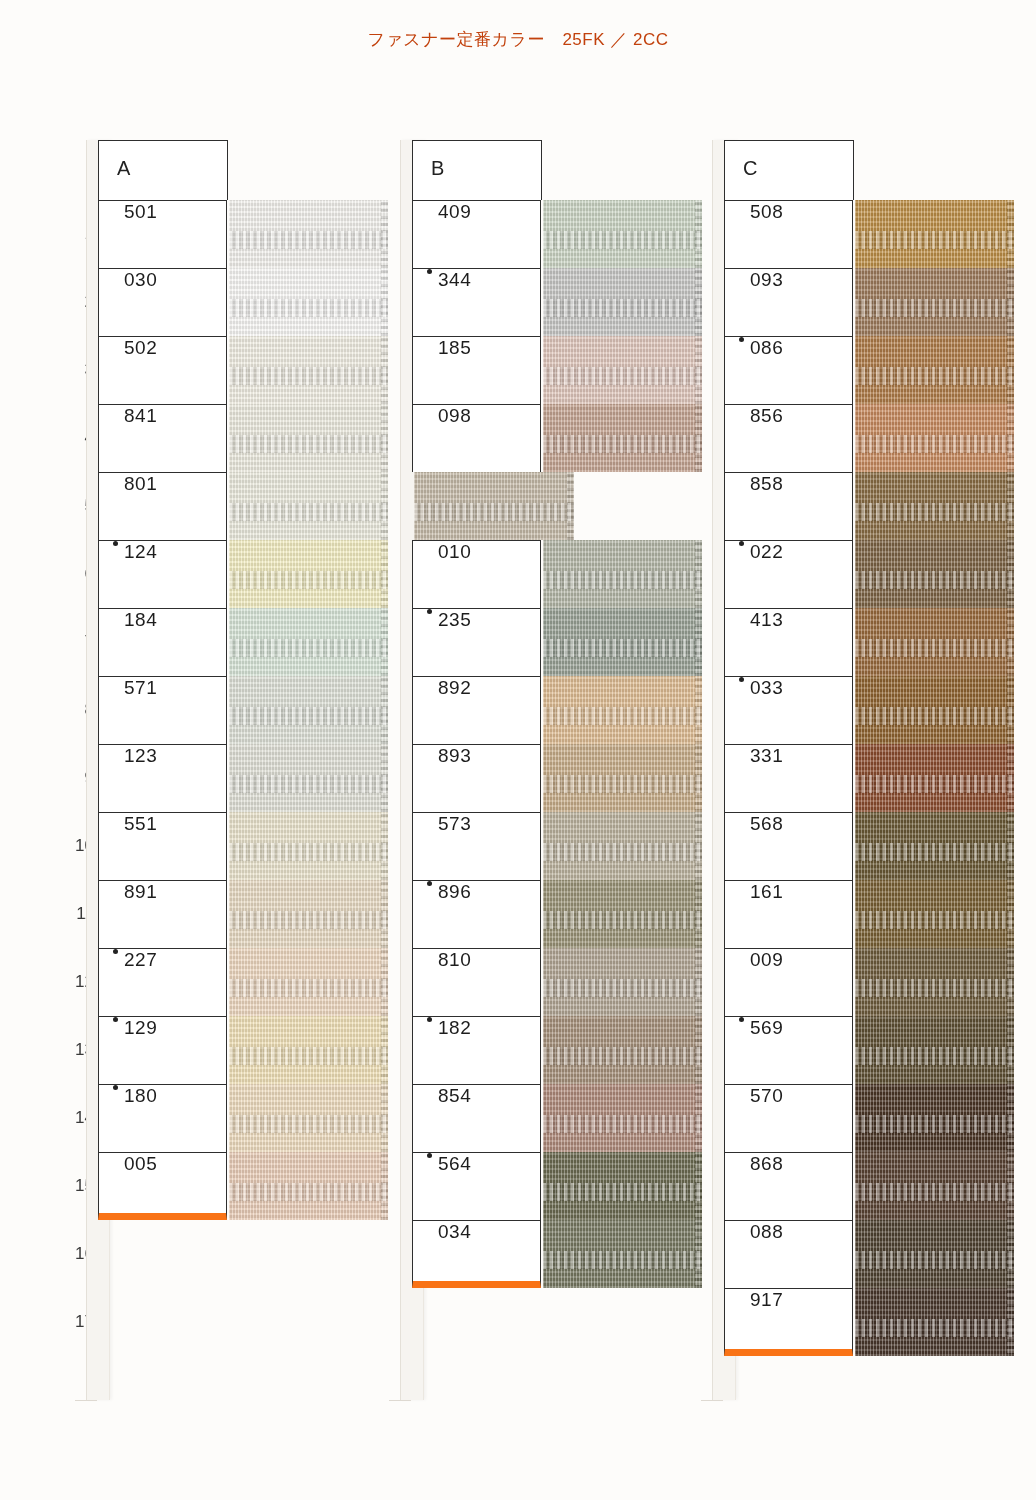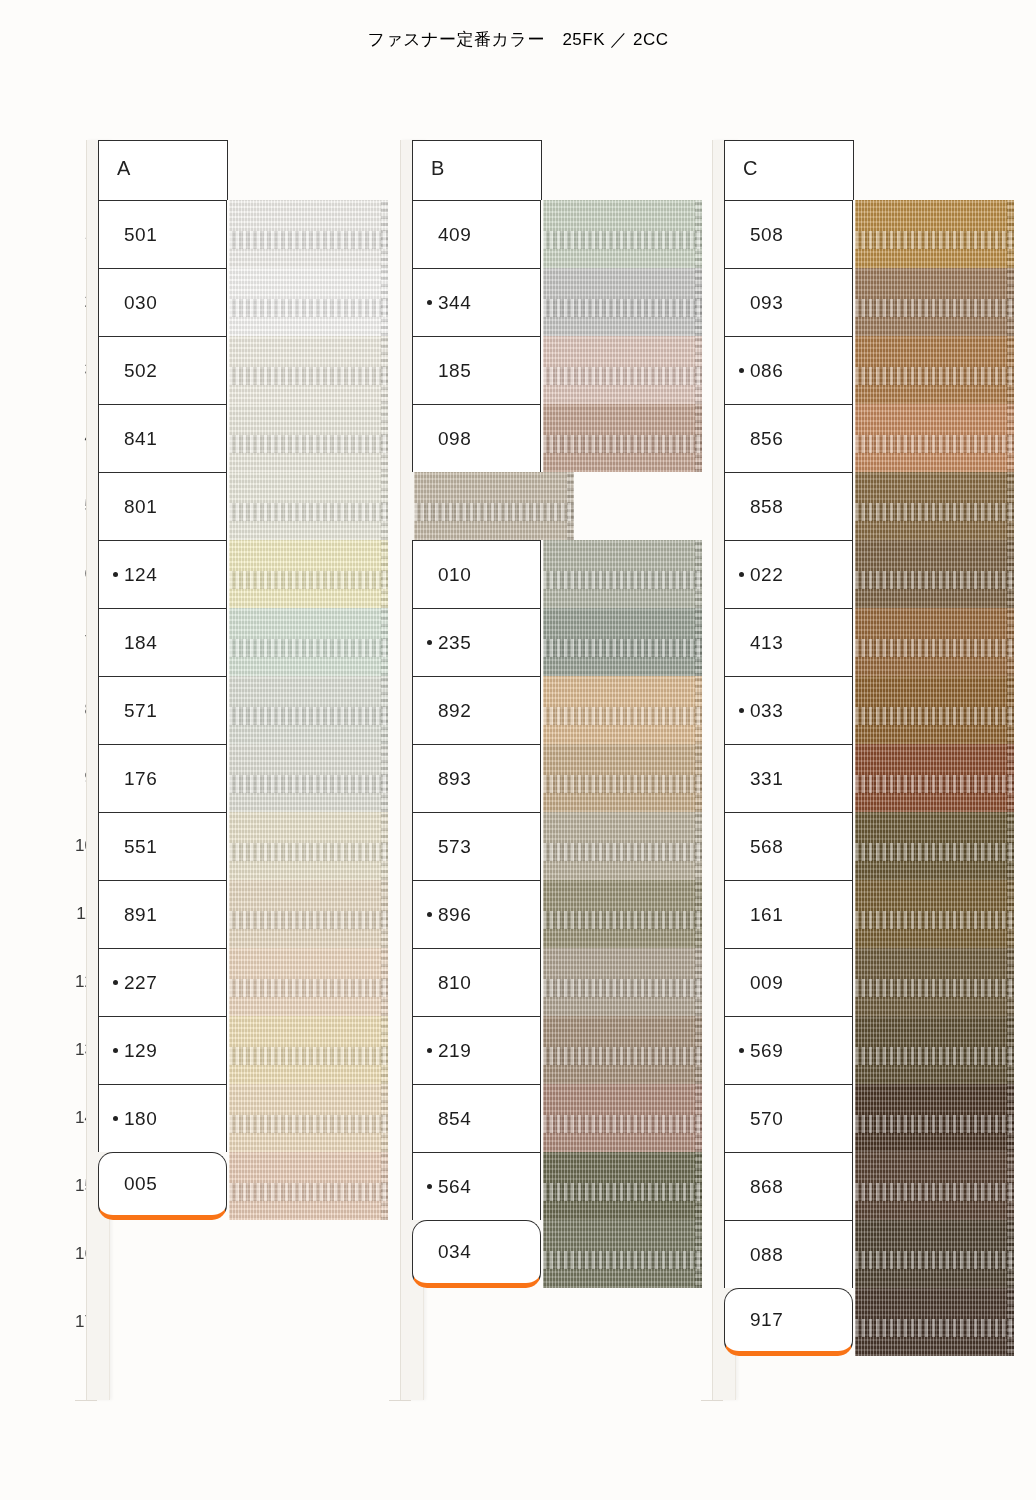--- a/index.html
+++ b/index.html
@@ -15,21 +15,21 @@
     background: #fdfcfa;
     overflow: hidden;
   }
   .page-title {
     position: absolute;
     top: 28px;
     left: 0;
     width: 1036px;
     text-align: center;
     font-size: 17px;
-    color: #000000;
+    color: #c2410c;
     letter-spacing: 0.5px;
   }
   
   .row-numbers {
     position: absolute;
     left: 52px;
     top: 200px;
     width: 42px;
   }
   .row-numbers .rn {
@@ -89,27 +89,26 @@
     display: flex;
     align-items: stretch;
   }
   .code-cell {
     width: 130px;
     box-sizing: border-box;
     border: 1px solid #2e2e2e;
     border-bottom: none;
     background: #ffffff;
     display: flex;
-    align-items: center;
+    align-items: flex-start;
     padding-left: 14px;
     position: relative;
   }
   .swatch-row:last-child .code-cell {
-    border-bottom: 5px solid #f97316;
-    border-radius: 15px;
+    border-bottom: 7px solid #f97316;
   }
   .dot {
     width: 5px;
     height: 5px;
     border-radius: 50%;
     background: #222;
     margin-right: 6px;
     flex: none;
   }
   .dot.hidden { visibility: hidden; }
@@ -275,21 +274,21 @@
         </div>
         <div class="tape-cell">
           <div class="tape" style="background-color: rgb(223, 226, 216);">
             <div class="tape-edge"></div>
           </div>
         </div>
       </div>
       <div class="swatch-row">
         <div class="code-cell">
           <span class="dot hidden"></span>
-          <span class="code-text">176</span>
+          <span class="code-text">123</span>
         </div>
         <div class="tape-cell">
           <div class="tape" style="background-color: rgb(226, 226, 216);">
             <div class="tape-edge"></div>
           </div>
         </div>
       </div>
       <div class="swatch-row">
         <div class="code-cell">
           <span class="dot hidden"></span>
@@ -491,21 +490,21 @@
         </div>
         <div class="tape-cell">
           <div class="tape" style="background-color: rgb(179, 167, 149);">
             <div class="tape-edge"></div>
           </div>
         </div>
       </div>
       <div class="swatch-row">
         <div class="code-cell">
           <span class="dot"></span>
-          <span class="code-text">219</span>
+          <span class="code-text">182</span>
         </div>
         <div class="tape-cell">
           <div class="tape" style="background-color: rgb(167, 145, 123);">
             <div class="tape-edge"></div>
           </div>
         </div>
       </div>
       <div class="swatch-row">
         <div class="code-cell">
           <span class="dot hidden"></span>

